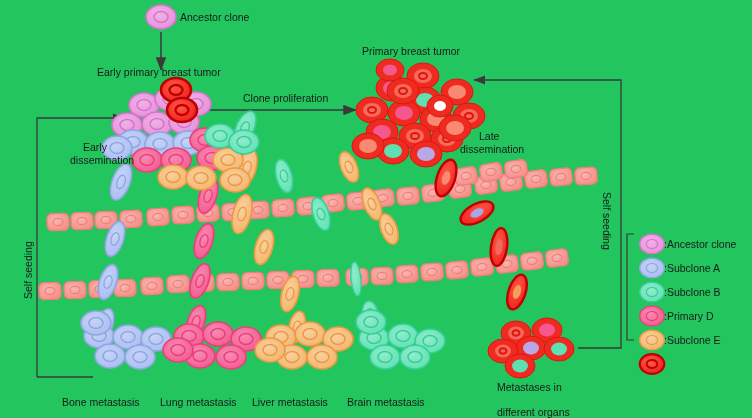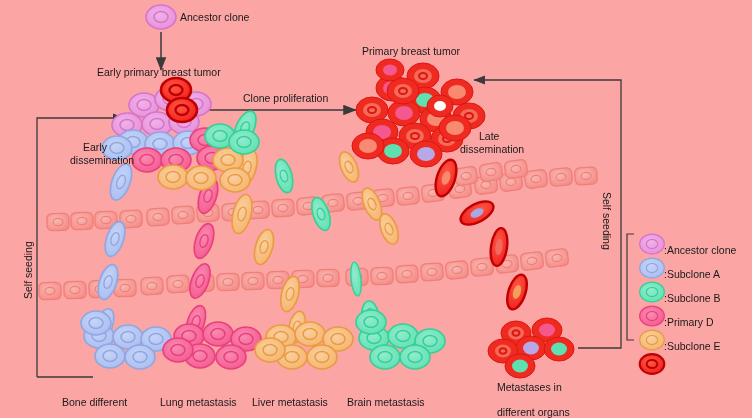--- a/index.html
+++ b/index.html
@@ -1,24 +1,24 @@
 <!DOCTYPE html>
 <html><head>
 <meta charset="utf-8">
 <style>
   html,body{margin:0;padding:0;background:#ffffff;}
   body{width:752px;height:418px;font-family:"Liberation Sans",sans-serif;}
-  #stage{position:relative;width:752px;height:418px;overflow:hidden;background:#fca5a5;}
+  #stage{position:relative;width:752px;height:418px;overflow:hidden;background:#22c55e;}
   svg#scene{position:absolute;left:0;top:0;width:752px;height:418px;}
   .lbl{position:absolute;color:#1a1a1a;font-size:10.5px;line-height:12px;white-space:nowrap;font-family:"Liberation Sans",sans-serif;}
   .lbl.c{}
   .vrot-l{transform:rotate(-90deg);transform-origin:left top;}
   .vrot-r{transform:rotate(90deg);transform-origin:left top;}
   .legend{position:absolute;left:631px;top:232px;width:121px;}
-  .legrow{display:flex;align-items:flex-end;height:24px;}
+  .legrow{display:flex;align-items:center;height:24px;}
   .legtxt{font-size:10.5px;color:#1a1a1a;margin-left:7px;white-space:nowrap;}
   .legcell{width:26px;height:16px;flex:0 0 26px;}
 </style>
 </head>
 <body>
 
 <div id="stage">
 
   <svg id="scene" viewBox="0 0 752 418">
     <defs>
@@ -601,21 +601,21 @@
 
   <div class="lbl c" style="left:479px;top:130px;width:40px;">Late</div>
   <div class="lbl c" style="left:460px;top:143px;width:88px;">dissemination</div>
 
   <div class="lbl vrot-l" style="left:22px;top:299px;">Self seeding</div>
   <div class="lbl vrot-r" style="left:613px;top:192px;">Self seeding</div>
 
   <div class="lbl" style="left:497px;top:381px;">Metastases in</div>
   <div class="lbl" style="left:497px;top:406px;text-align:center;">different organs</div>
 
-  <div class="lbl" style="left:62px;top:396px;">Bone different</div>
+  <div class="lbl" style="left:62px;top:396px;">Bone metastasis</div>
   <div class="lbl" style="left:160px;top:396px;">Lung metastasis</div>
   <div class="lbl" style="left:252px;top:396px;">Liver metastasis</div>
   <div class="lbl" style="left:347px;top:396px;">Brain metastasis</div>
 
   <div class="legend">
     <div class="legrow">
       <span class="legcell"></span>
       <span class="legtxt">:Ancestor clone</span>
     </div>
     <div class="legrow">

